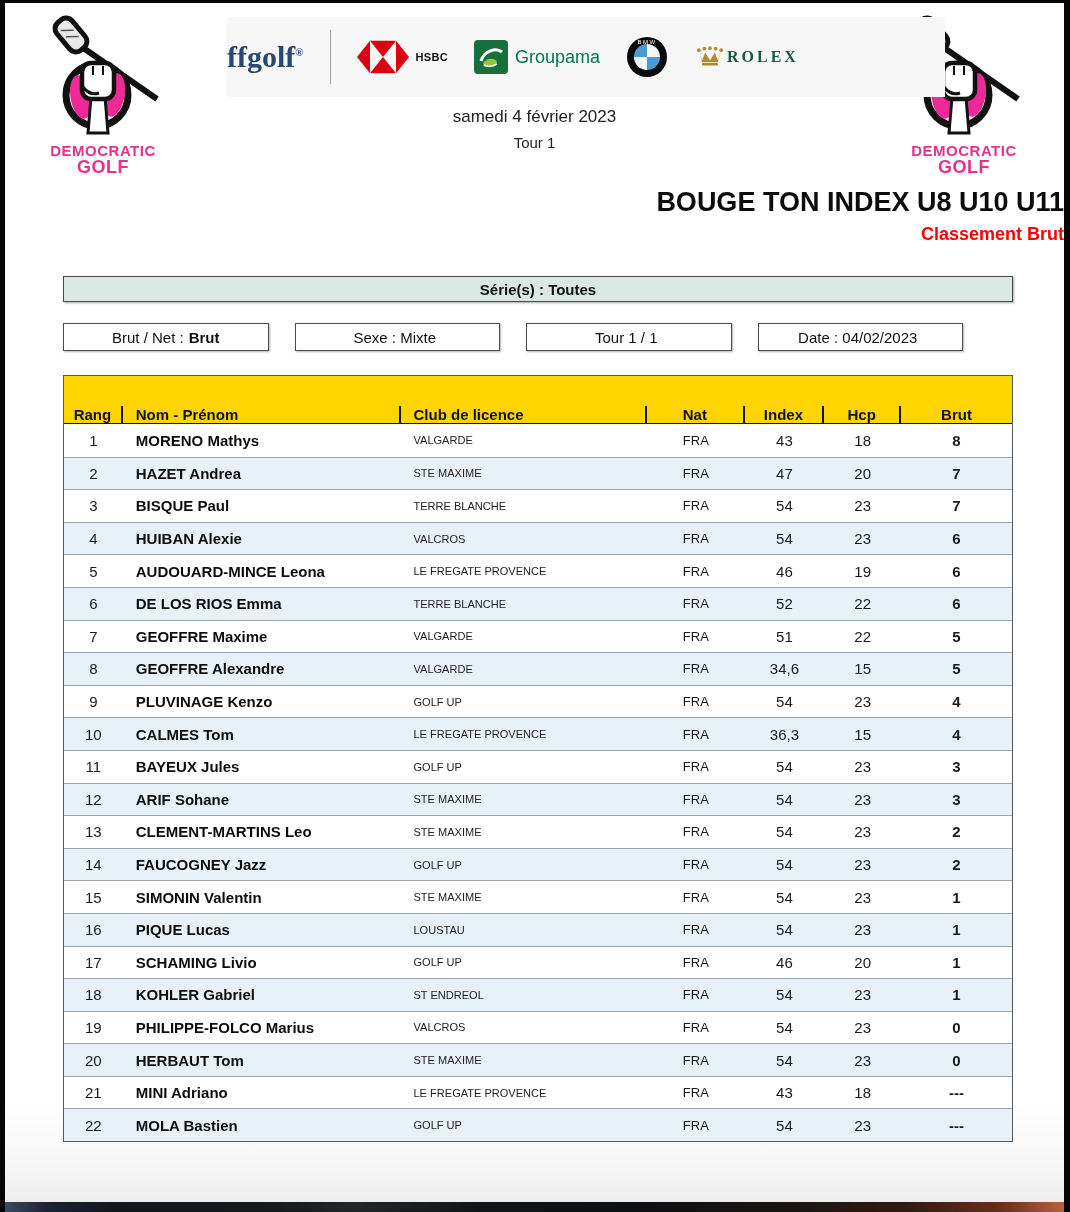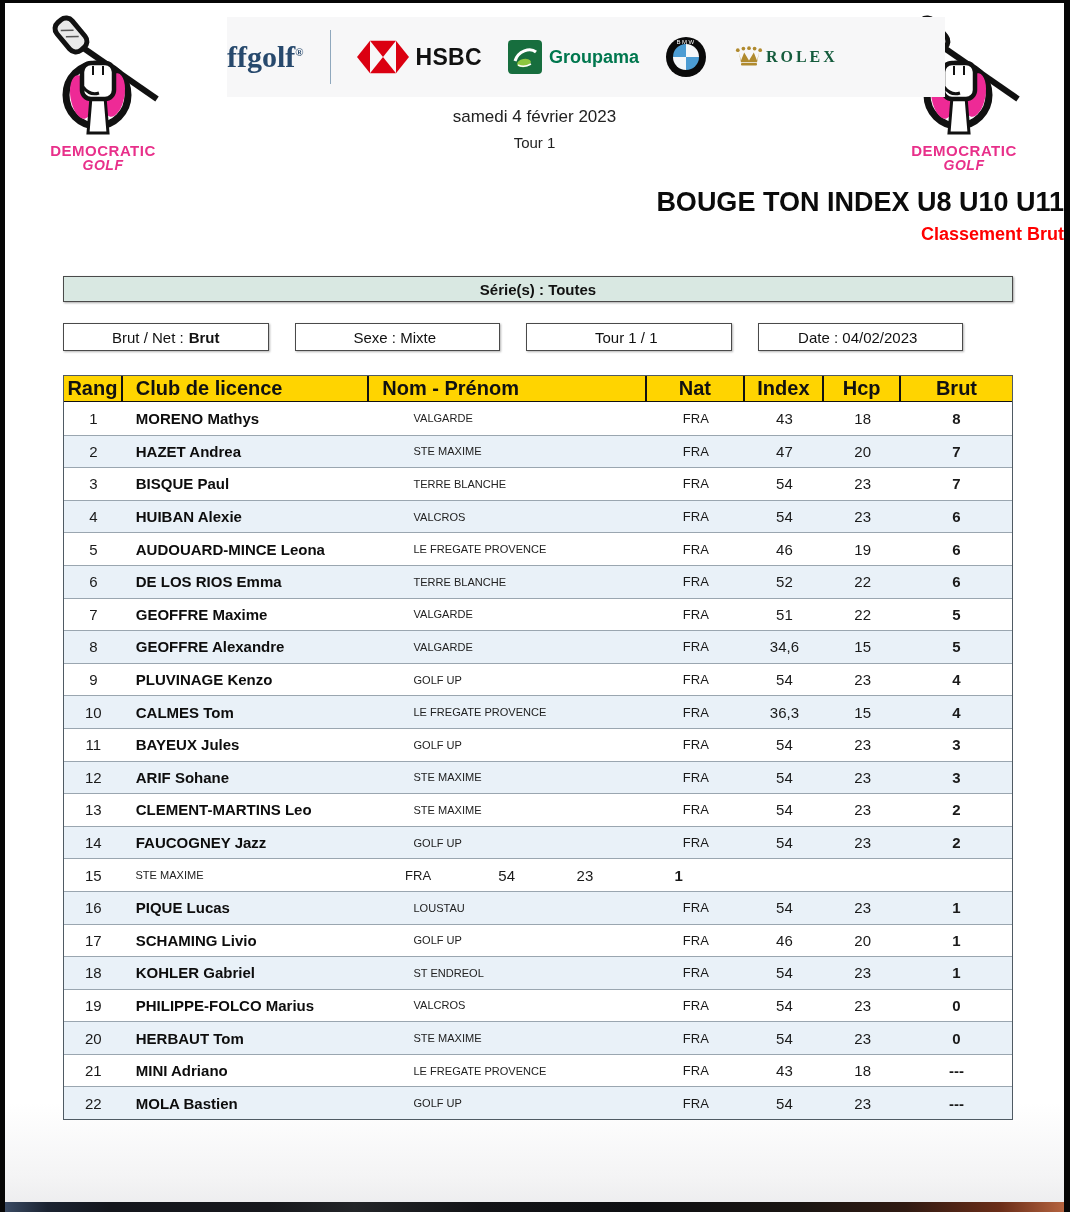--- a/index.html
+++ b/index.html
@@ -8,32 +8,32 @@
     position:relative; width:1070px; height:1212px; overflow:hidden;
     border-left:5px solid #060606; border-top:3px solid #060606; border-right:6px solid #060606;
     background:linear-gradient(180deg,#ffffff 0%,#ffffff 91%,#f4f4f5 97%,#ebebed 100%);
     font-family:"Liberation Sans", sans-serif; color:#111;
   }
 
   
   .logo-dg { position:absolute; top:8px; width:148px; text-align:center; }
   .logo-dg.left { left:24px; } .logo-dg.right { right:26px; }
   .dg-text { color:#e8308a; font-weight:bold; line-height:1.02; letter-spacing:.5px; }
-  .dg-line1 { font-size:15px; } .dg-line2 { font-size:14px;font-style:italic; }
+  .dg-line1 { font-size:15px; } .dg-line2 { font-size:18px; }
 
   .sponsor-strip {
     position:absolute; left:222px; top:14px; width:718px; height:80px;
     background:#f7f7f8; display:flex; align-items:center; gap:26px;
   }
   .ffgolf { font-family:"Liberation Serif", serif; font-weight:bold; font-size:30px; color:#27496d; }
   .ffgolf sup { font-size:11px; }
   .vdiv { width:1px; height:54px; background:#8fa8bd; }
   .sponsor-item { display:flex; align-items:center; gap:7px; }
-  .hsbc-text { font-weight:bold; font-size:23px; color:#111; letter-spacing:.3px; }
-  .groupama-text { font-weight:bold; font-size:18px; color:#00774e; }
+  .hsbc-text { font-weight:bold; font-size:11px; color:#111; letter-spacing:.3px; }
+  .groupama-text { font-weight:normal; font-size:18px; color:#00774e; }
   .rolex-wrap { display:flex; align-items:center; gap:1px; }
   .rolex-text { font-family:"Liberation Serif", serif; font-weight:bold; font-size:16px;
                 color:#155c3d; letter-spacing:3px; }
 
   
   .date-block { position:absolute; top:104px; left:0; width:1059px; text-align:center; }
   .date-line { font-size:17px; color:#222; }
   .tour-line { font-size:15px; color:#222; margin-top:7px; }
 
   .title-block { position:absolute; top:184px; left:0; width:1059px; text-align:right; }
@@ -51,22 +51,23 @@
   .filter-box {
     flex:1; height:28px; background:#fff; border:1px solid #4a4a4a;
     box-shadow:1px 1px 2px rgba(0,0,0,.3);
     display:flex; align-items:center; justify-content:center; font-size:15px; gap:5px;
   }
   .filter-bold { font-weight:bold; }
 
   
   .results { position:absolute; top:372px; left:58px; width:950px; border:1px solid #4f5a63; }
   .thead {
-    display:flex; height:26px; background:#ffd400; font-weight:bold; font-size:20px;
+    display:flex; height:48px; background:#ffd400; font-weight:bold; font-size:15px;
     border-bottom:1px solid #111;
+    align-items:flex-end;
   }
   .th { display:flex; align-items:center; justify-content:center; border-right:2px solid #111; }
   .th:last-child { border-right:none; }
   .th.al { justify-content:flex-start; padding-left:13px; }
 
   .trow { display:flex; height:32.6px; border-top:1px solid #9aa6b0; background:#fff; }
   .trow:first-child { border-top:none; }
   .trow:nth-child(even) { background:#e9f1f8; }
   .td { display:flex; align-items:center; justify-content:center; font-size:15px; color:#1a1a1a; }
   .td-nom  { justify-content:flex-start; padding-left:13px; font-weight:bold; color:#0d0d0d; }
@@ -208,22 +209,22 @@
     </div>
     <div class="filter-box">
       <span>Date : 04/02/2023</span>
       <span class="filter-bold"></span>
     </div>
   </div>
 
   <div class="results">
     <div class="thead">
       <div class="th w-rang">Rang</div>
+      <div class="th w-nom al">Nom - Prénom</div>
       <div class="th w-club al">Club de licence</div>
-      <div class="th w-nom al">Nom - Prénom</div>
       <div class="th w-nat">Nat</div>
       <div class="th w-index">Index</div>
       <div class="th w-hcp">Hcp</div>
       <div class="th w-brut">Brut</div>
     </div>
     <div>
         <div class="trow">
           <div class="td w-rang td-rang">1</div>
           <div class="td w-nom td-nom">MORENO Mathys</div>
           <div class="td w-club td-club">VALGARDE</div>
@@ -344,20 +345,21 @@
           <div class="td w-rang td-rang">14</div>
           <div class="td w-nom td-nom">FAUCOGNEY Jazz</div>
           <div class="td w-club td-club">GOLF UP</div>
           <div class="td w-nat td-nat">FRA</div>
           <div class="td w-index">54</div>
           <div class="td w-hcp">23</div>
           <div class="td w-brut td-brut">2</div>
         </div>
         <div class="trow">
           <div class="td w-rang td-rang">15</div>
+          <div class="td w-nom td-nom">SIMONIN Valentin</div>
           <div class="td w-club td-club">STE MAXIME</div>
           <div class="td w-nat td-nat">FRA</div>
           <div class="td w-index">54</div>
           <div class="td w-hcp">23</div>
           <div class="td w-brut td-brut">1</div>
         </div>
         <div class="trow">
           <div class="td w-rang td-rang">16</div>
           <div class="td w-nom td-nom">PIQUE Lucas</div>
           <div class="td w-club td-club">LOUSTAU</div>

